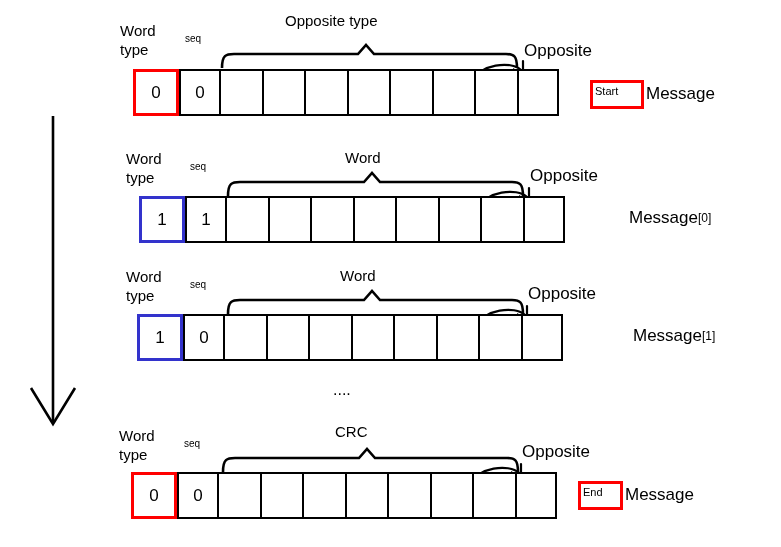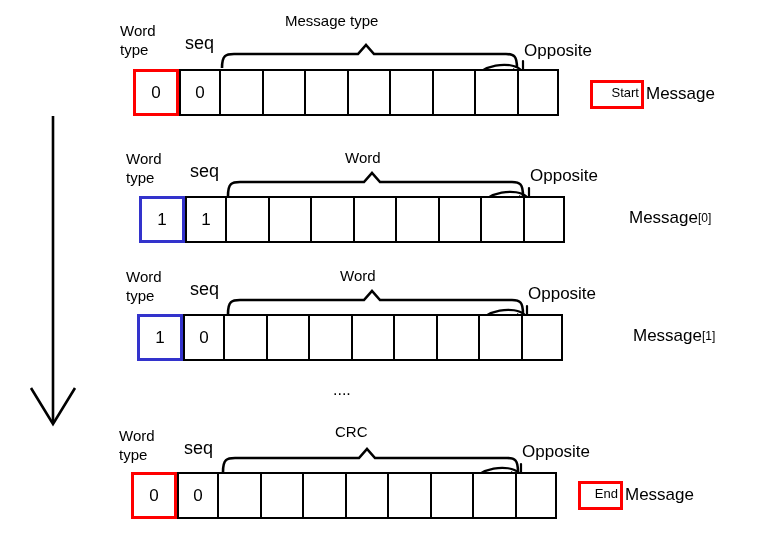--- a/index.html
+++ b/index.html
@@ -25,37 +25,37 @@
     position: absolute;
     white-space: pre;
     line-height: 1.05;
     color: #000;
   }
   .lbl-wordtype {
     font-size: 15px;
     text-align: left;
     line-height: 1.25;
   }
-  .lbl-seq { font-size: 18px; }
+  .lbl-seq { font-size: 10px; }
   .lbl-brace { font-size: 15px; }
   .lbl-opposite { font-size: 17px; }
   .lbl-msg { font-size: 17px; }
   .lbl-msg .idx { font-size: 12px; vertical-align: 1px; }
   .lbl-dots { font-size: 16px; letter-spacing: 0px; }
 
   
   .tagbox {
     position: absolute;
     border: 3px solid #ff0000;
     box-sizing: border-box;
-    font-size: 13px;
+    font-size: 11px;
     line-height: 1;
     padding: 3px 2px 4px 2px;
     background: #ffffff;
-    text-align: right;
+    text-align: left;
   }
 
   
   .strip {
     position: absolute;
     display: flex;
     box-sizing: border-box;
   }
   .cell {
     box-sizing: border-box;
@@ -103,21 +103,21 @@
   <svg class="abs" style="left:28px; top:112px;" width="72" height="330" viewBox="0 0 72 330">
     <line class="stroke" x1="25" y1="4" x2="25" y2="310" stroke-width="3"></line>
     <polyline class="stroke" points="3,276 25,312 47,276" stroke-width="6" fill="none"></polyline>
   </svg>
 
   <div class="lbl lbl-wordtype" style="left:120px; top:22px;"><span>Word
 type</span></div>
 
   <div class="lbl lbl-seq" style="left:185px; top:34px;">seq</div>
 
-  <div class="lbl lbl-brace" style="left:285px; top:13px;">Message type</div>
+  <div class="lbl lbl-brace" style="left:285px; top:13px;">Opposite type</div>
 
   <svg class="abs" style="left:220px; top:44px;" width="300" height="26" viewBox="0 0 300 26">
     <path class="stroke" d="M2,24 C2,11 6,10 14,10 L138,10 L146,1 L154,10 L286,10 C294,10 297,12 297,24"></path>
   </svg>
 
   <div class="lbl lbl-opposite" style="left:524px; top:42px;">Opposite</div>
 
   <svg class="abs" style="left:471px; top:56px;" width="62" height="36" viewBox="0 0 62 36">
     <path class="stroke-thin" d="M3,24 C8,9 40,4 50,14"></path>
     <path class="solidfill" d="M42,12 L56,20 L44,26 Z"></path>

